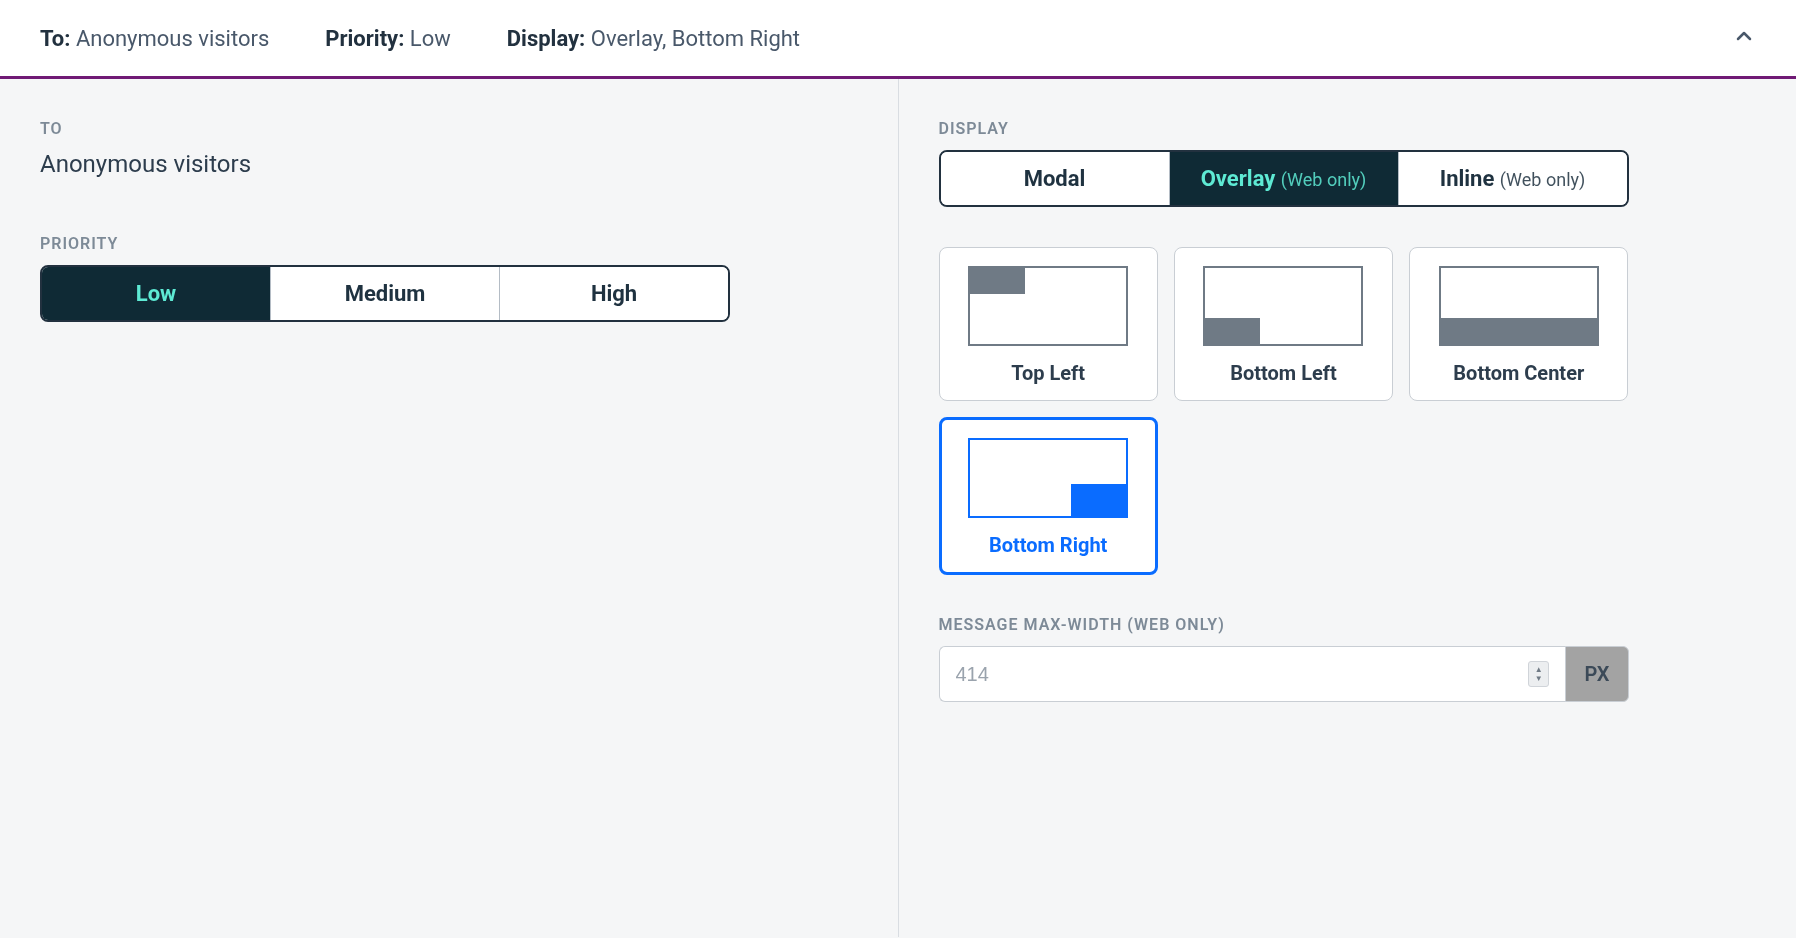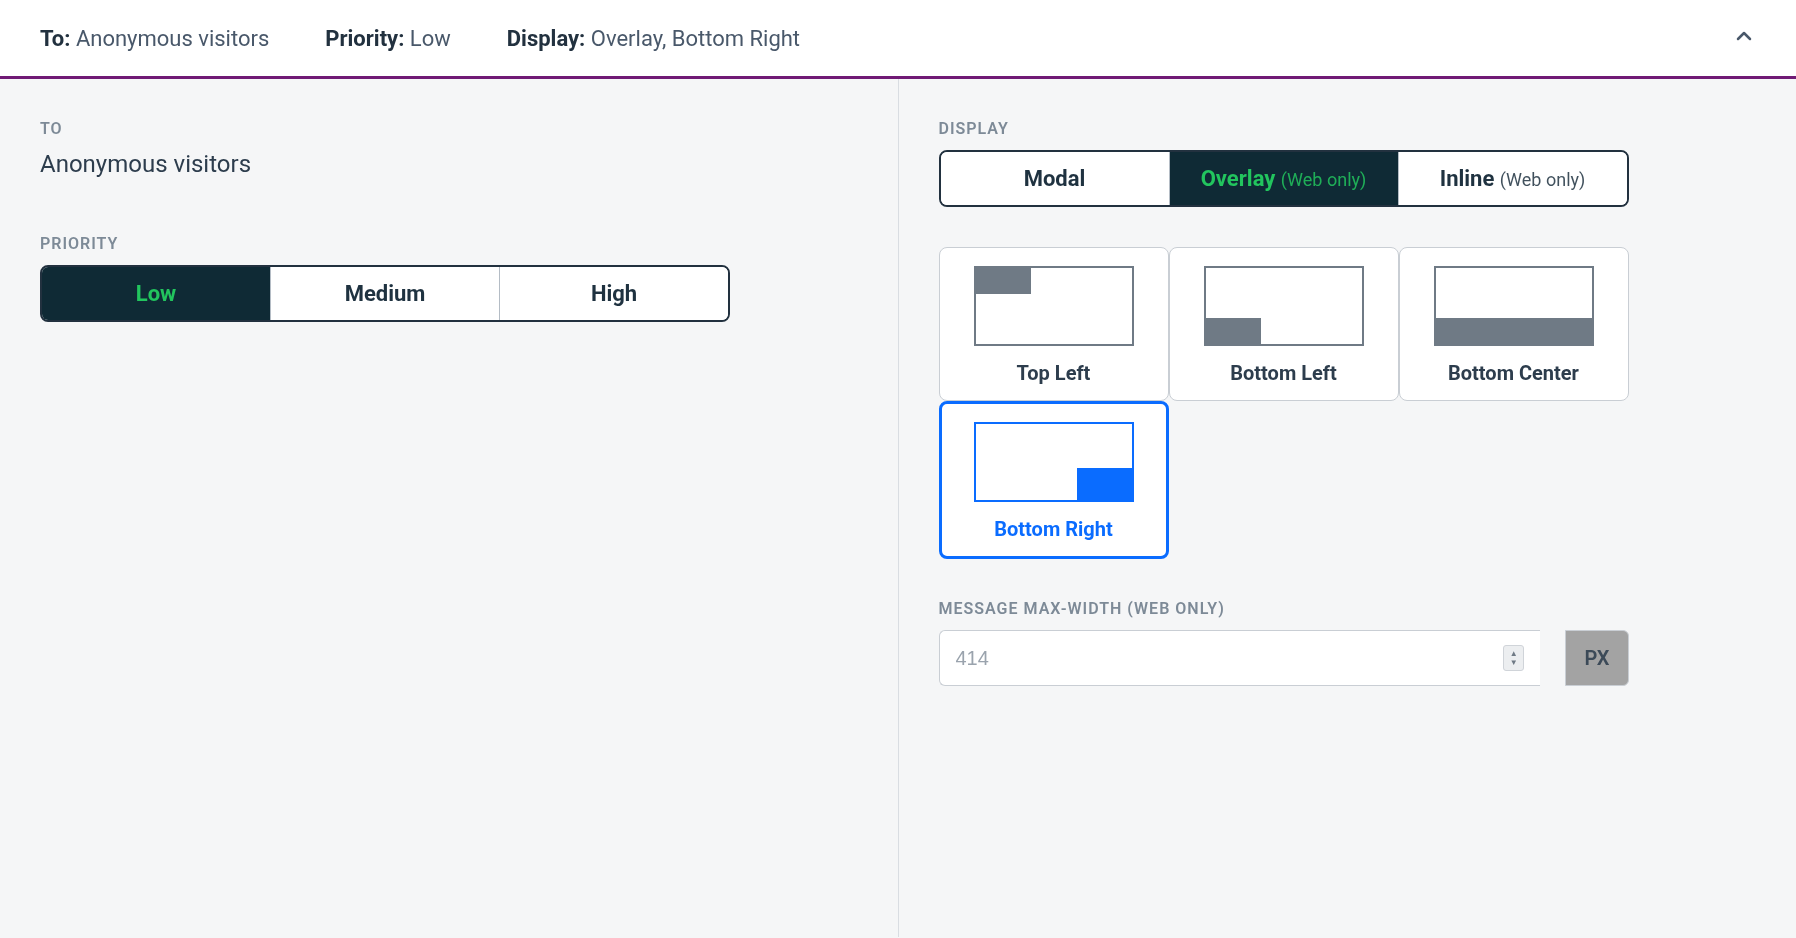--- a/index.html
+++ b/index.html
@@ -63,28 +63,29 @@
     text-align: center;
     padding: 14px 10px;
     font-size: 22px;
     font-weight: 700;
     color: #1f3240;
     background: #ffffff;
     cursor: pointer;
     border-right: 1px solid #b4bcc5;
   }
   .seg-item:last-child { border-right: none; }
-  .seg-item.active { background: #0f2a35; color: #22c55e; }
+  .seg-item.active { background: #0f2a35; color: #5eead4; }
   .seg-item .suffix { font-weight: 400; font-size: 18px; color: inherit; opacity: .85; }
 
   .seg-display { max-width: 690px; }
 
   .position-grid {
     display: grid;
     grid-template-columns: repeat(3, 1fr);
+    gap: 16px;
     margin-top: 8px;
     max-width: 690px;
   }
   .pos-card {
     border: 1px solid #c9ced4;
     border-radius: 8px;
     background: #ffffff;
     padding: 18px 14px 14px;
     cursor: pointer;
     display: flex;
@@ -120,21 +121,21 @@
 
   
   .tl .block { top: 0; left: 0; width: 55px; }
   .tc .block { top: 0; left: 0; right: 0; width: auto; }
   .tr .block { top: 0; right: 0; width: 55px; }
   .bl .block { bottom: 0; left: 0; width: 55px; }
   .bc .block { bottom: 0; left: 0; right: 0; width: auto; }
   .br .block { bottom: 0; right: 0; width: 55px; height: 32px; }
 
   .maxwidth-section { margin-top: 36px; max-width: 690px; }
-  .maxwidth-row { display: flex; gap: 25px; }
+  .maxwidth-row { display: flex; }
   .maxwidth-input {
     flex: 1;
     border: 1px solid #c9ced4;
     border-right: none;
     border-radius: 6px 0 0 6px;
     background: #ffffff;
     padding: 14px 16px;
     font-size: 20px;
     color: #6f7a85;
     display: flex;

